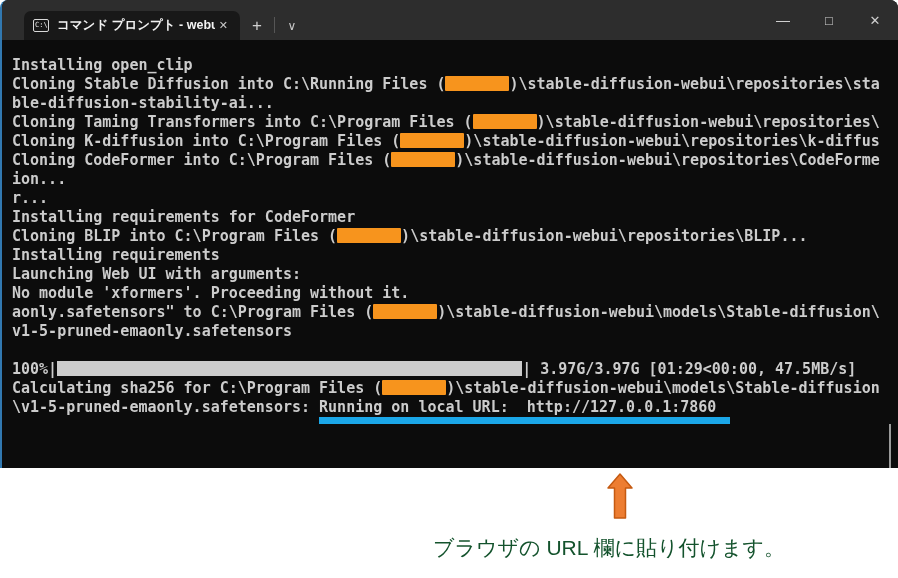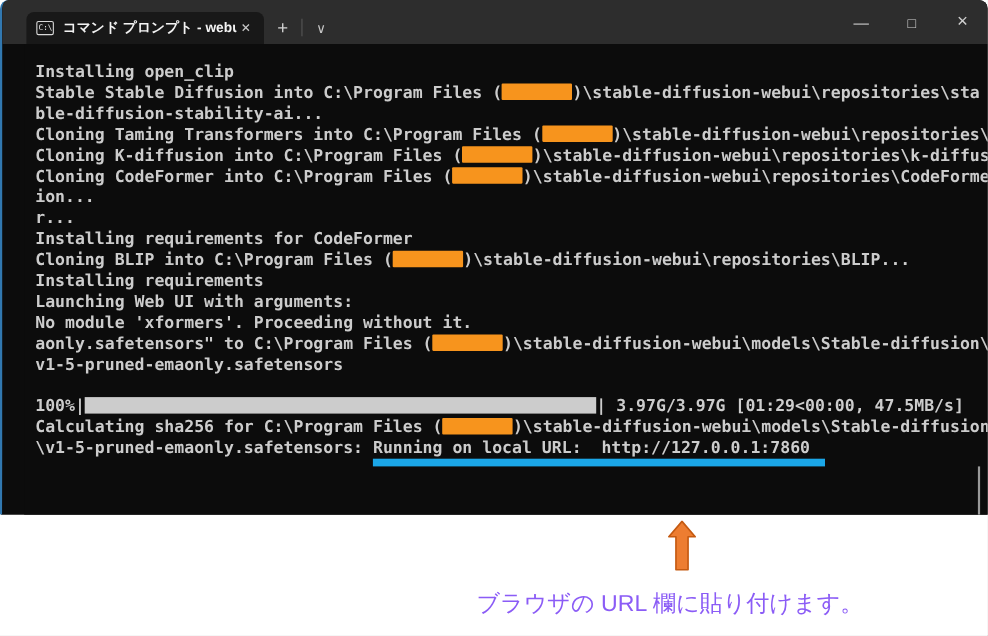--- a/index.html
+++ b/index.html
@@ -34,34 +34,34 @@
   .dropdown-btn { margin-top:11px; height:29px; width:34px; display:flex; align-items:center;
     justify-content:center; color:#c8c8c8; font-size:12px; }
   .win-controls { position:absolute; right:0; top:0; height:40px; display:flex; }
   .win-btn { width:46px; height:40px; display:flex; align-items:center; justify-content:center;
     color:var(--control-fg); font-size:13px; }
   .win-btn.min { font-size:14px; }
 
   
   .terminal { position:relative; height:428px; background:var(--term-bg);
     padding:16px 0 0 10px; font-family:"DejaVu Sans Mono","Liberation Mono",monospace;
-    font-size:15px; font-weight:600; line-height:19px; color:var(--term-fg);margin-left:20px; }
+    font-size:15px; font-weight:600; line-height:19px; color:var(--term-fg); }
   .term-line { white-space:pre; height:19px; }
   .redact { display:inline-block; width:64px; height:15px; background:var(--redaction);
     vertical-align:-2px; border-radius:1px; }
   .pbar { display:inline-block; width:465px; height:15px; background:var(--progress-fill);
     vertical-align:-2px; }
   .hl { display:inline-block; border-bottom:7px solid var(--underline); padding-right:14px; }
   .scroll-thumb { position:absolute; right:7px; top:424px; width:2px; height:44px;
     background:#9a9a9a; }
 
   
   .arrow { position:absolute; left:607px; top:473px; width:26px; height:46px; }
   .caption { position:absolute; left:609px; top:534px; transform:translateX(-50%);
-    font-size:21px; color:#8b5cf6; white-space:nowrap;
+    font-size:21px; color:#14532d; white-space:nowrap;
     font-family:"Liberation Sans","DejaVu Sans",sans-serif; }
 </style>
 </head>
 <body>
 
 <div class="page">
 
   <div class="window">
 
     <div class="titlebar">
@@ -75,21 +75,21 @@
       <div class="dropdown-btn">∨</div>
       <div class="win-controls">
         <div class="win-btn min">—</div>
         <div class="win-btn">□</div>
         <div class="win-btn">✕</div>
       </div>
     </div>
 
     <div class="terminal">
         <div class="term-line"><span>Installing open_clip</span></div>
-        <div class="term-line"><span>Stable Stable Diffusion into C:\Program Files (</span><span class="redact"></span><span>)\stable-diffusion-webui\repositories\sta</span></div>
+        <div class="term-line"><span>Cloning Stable Diffusion into C:\Running Files (</span><span class="redact"></span><span>)\stable-diffusion-webui\repositories\sta</span></div>
         <div class="term-line"><span>ble-diffusion-stability-ai...</span></div>
         <div class="term-line"><span>Cloning Taming Transformers into C:\Program Files (</span><span class="redact"></span><span>)\stable-diffusion-webui\repositories\</span></div>
         <div class="term-line"><span>Cloning K-diffusion into C:\Program Files (</span><span class="redact"></span><span>)\stable-diffusion-webui\repositories\k-diffus</span></div>
         <div class="term-line"><span>Cloning CodeFormer into C:\Program Files (</span><span class="redact"></span><span>)\stable-diffusion-webui\repositories\CodeForme</span></div>
         <div class="term-line"><span>ion...</span></div>
         <div class="term-line"><span>r...</span></div>
         <div class="term-line"><span>Installing requirements for CodeFormer</span></div>
         <div class="term-line"><span>Cloning BLIP into C:\Program Files (</span><span class="redact"></span><span>)\stable-diffusion-webui\repositories\BLIP...</span></div>
         <div class="term-line"><span>Installing requirements</span></div>
         <div class="term-line"><span>Launching Web UI with arguments:</span></div>

